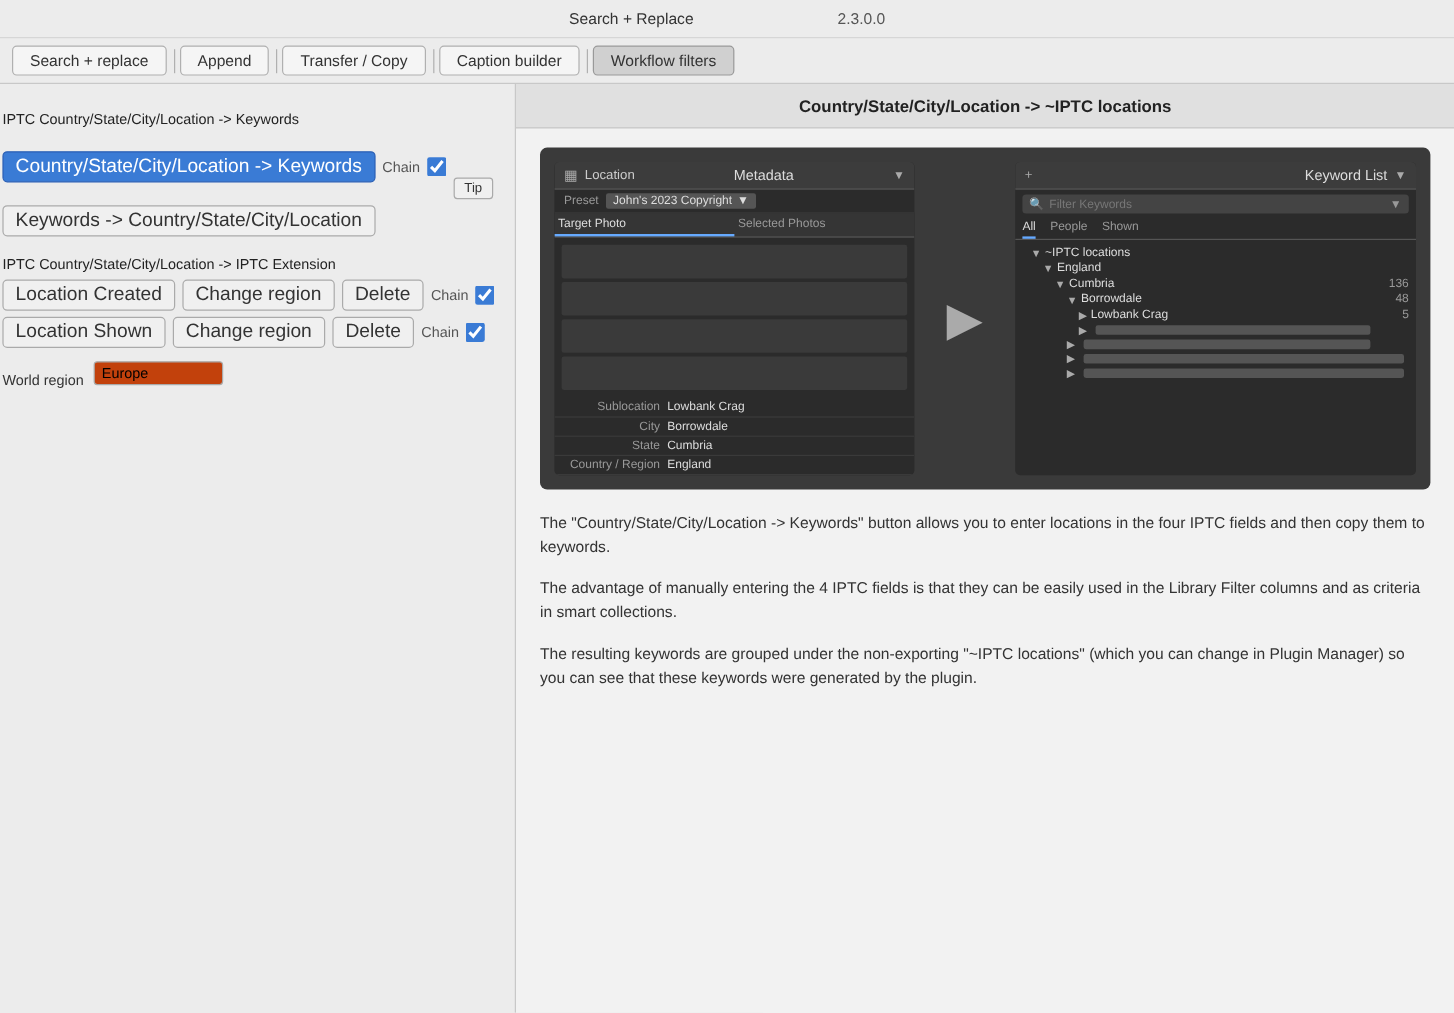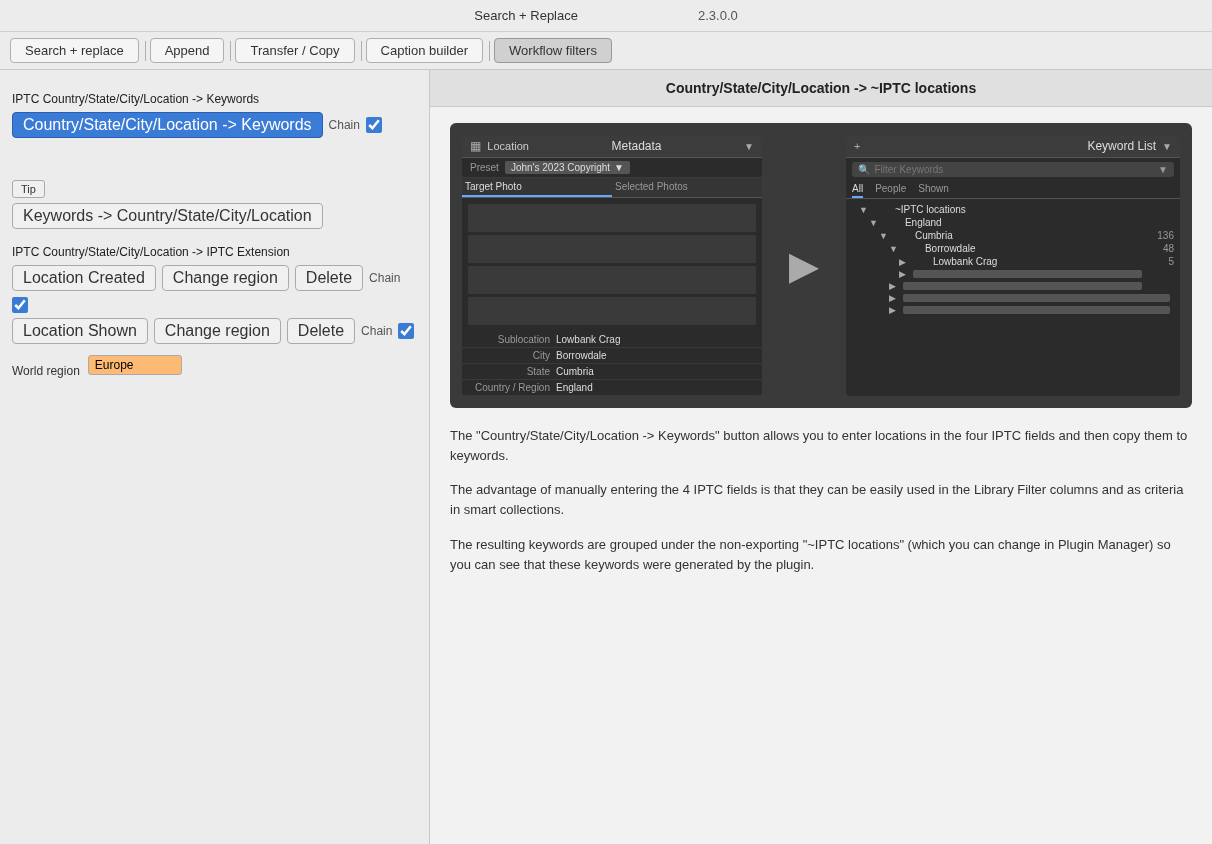--- a/index.html
+++ b/index.html
@@ -63,21 +63,21 @@
     .main-layout {
       display: flex;
       height: calc(844px - 70px);
     }
 
     
     .left-panel {
       width: 430px;
       min-width: 430px;
       background: #ececec;
-      padding: 12px 12px;
+      padding: 12px 2px;
       border-right: 1px solid #c8c8c8;
       overflow-y: auto;
     }
 
     .section-label {
       font-size: 12px;
       font-weight: 500;
       color: #222;
       margin-bottom: 6px;
       margin-top: 10px;
@@ -138,22 +138,22 @@
     .world-region-label {
       font-size: 12px;
       color: #333;
       margin-top: 12px;
     }
     .world-region-input {
       padding: 2px 6px;
       font-size: 12px;
       border: 1px solid #aaa;
       border-radius: 3px;
-      background: #fdba74;
-      width: 94px;
+      background: #c2410c;
+      width: 108px;
     }
 
     
     .right-panel {
       flex: 1;
       background: #f2f2f2;
       display: flex;
       flex-direction: column;
       padding: 0;
       overflow-y: auto;
@@ -315,21 +315,21 @@
     .kw-tree { padding: 2px 0; }
     .kw-item {
       display: flex;
       align-items: center;
       padding: 1px 6px;
       font-size: 10px;
       gap: 3px;
     }
     .kw-item .indent { display: inline-block; }
     .kw-triangle { color: #aaa; font-size: 9px; cursor: pointer; }
-    .kw-name { color: #ddd; flex: 1; margin-left: 24px; }
+    .kw-name { color: #ddd; flex: 1; }
     .kw-count { color: #999; font-size: 10px; min-width: 25px; text-align: right; }
     .kw-item .expand-btn { color: #aaa; font-size: 9px; }
     .kw-blurred {
       background: #555;
       border-radius: 2px;
       height: 8px;
       flex: 1;
       margin: 0 4px;
     }
 

